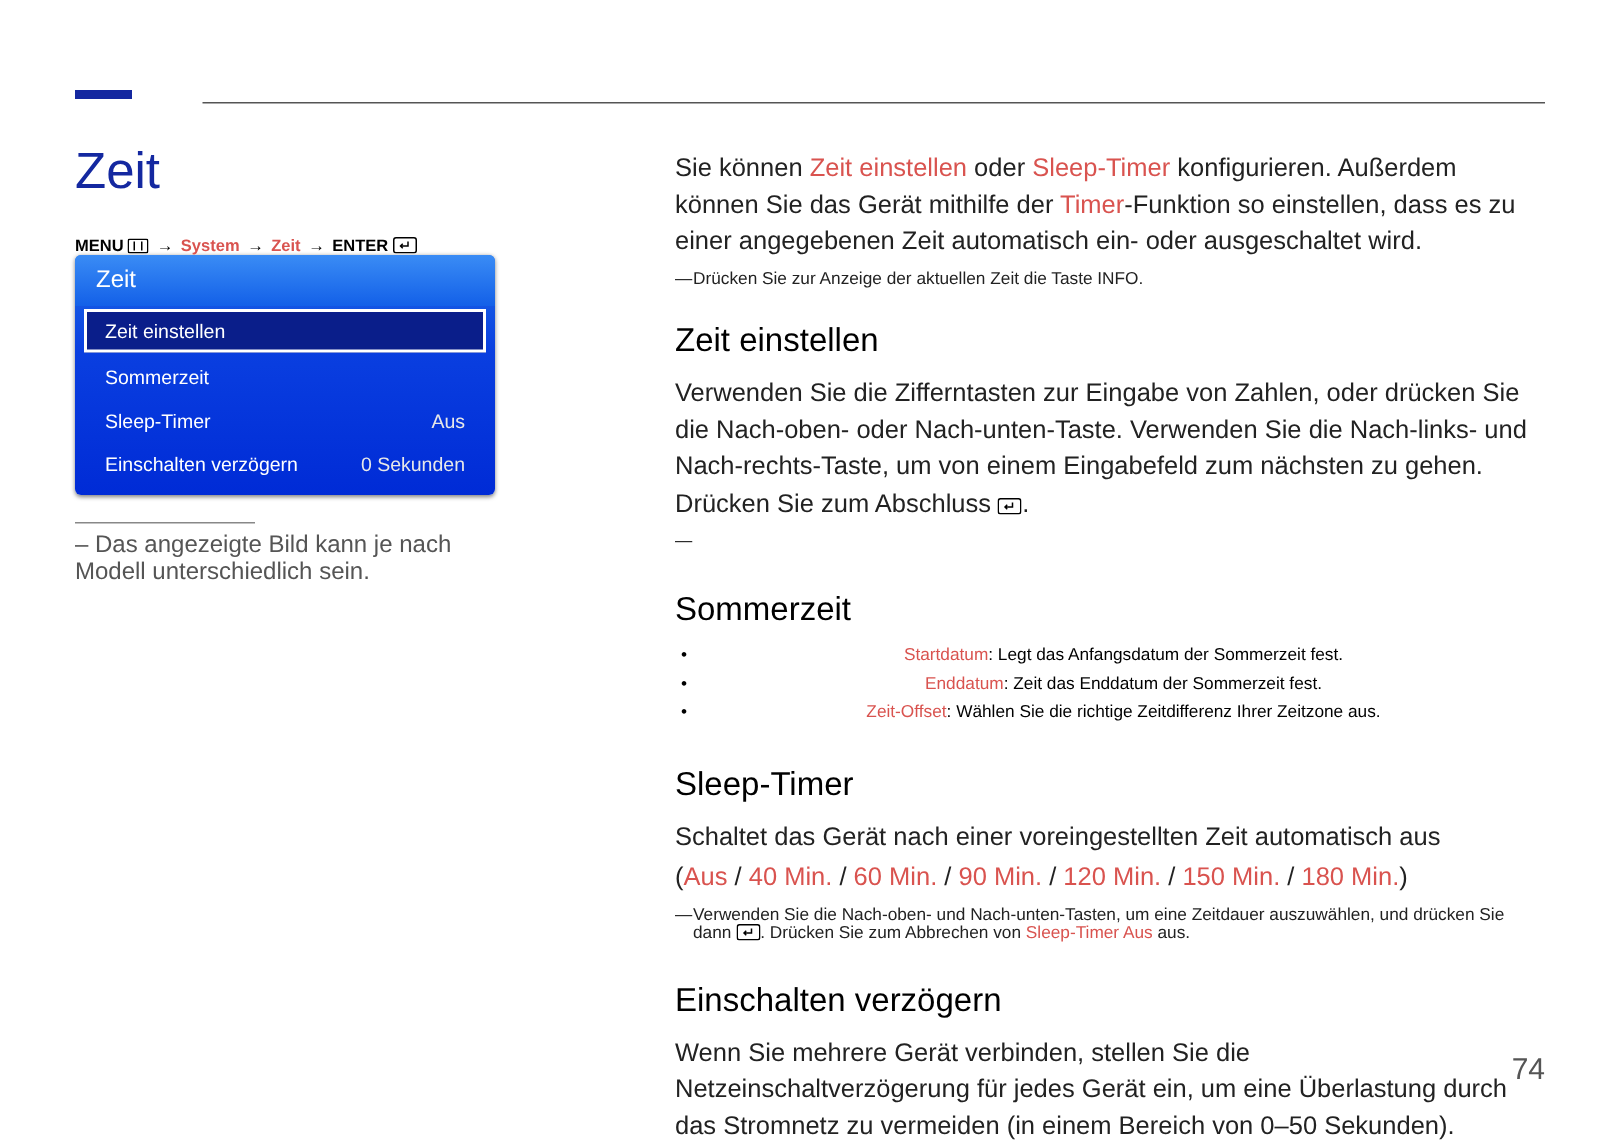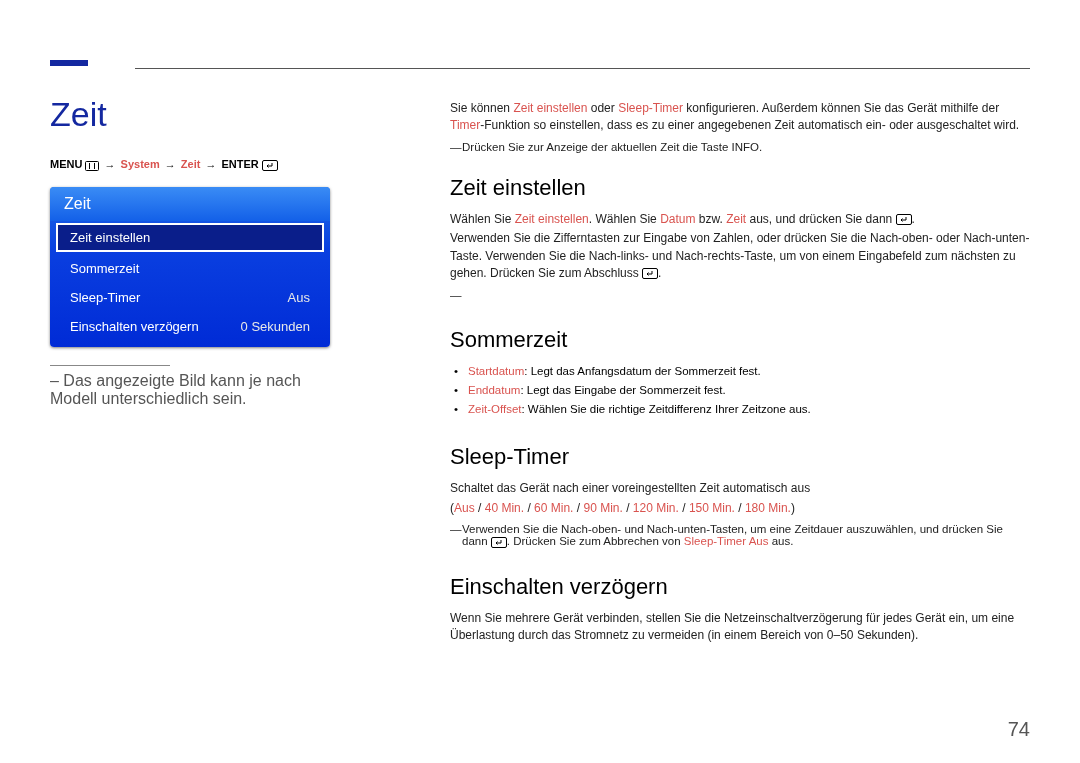--- a/index.html
+++ b/index.html
@@ -46,21 +46,20 @@
   h1.page-title {
     font-weight: 300;
     font-size: 34px;
     color: #1428a0;
     margin-bottom: 24px;
     letter-spacing: 0px;
   }
   .breadcrumb {
     font-size: 11px;
     font-weight: bold;
-    margin-bottom: 16px;
   }
   .breadcrumb .sep { margin: 0 2px; }
   .breadcrumb .red { color: #d9534f; font-weight: bold; }
   .menu-icon, .enter-icon {
     display: inline-block;
     vertical-align: middle;
   }
   .menu-icon svg, .enter-icon svg { vertical-align: -2px; }
   .osd-panel {
     width: 280px;
@@ -94,21 +93,21 @@
     border: none;
     border-top: 1px solid #888;
     margin: 18px 0 6px 0;
     width: 120px;
   }
   .footnote {
     font-size: 16px;
     color: #555;
   }
   .right-col p {
-    font-size: 12px;
+    font-size: 17px;
     line-height: 1.45;
     margin-bottom: 2px;
     color: #222;
   }
   .right-col h2 {
     font-weight: 400;
     font-size: 22px;
     margin-top: 26px;
     margin-bottom: 10px;
     color: #000;
@@ -119,37 +118,37 @@
     display: flex;
     font-size: 11.5px;
     margin: 6px 0;
     color: #222;
   }
   .note-dash {
     width: 12px;
     flex: none;
     text-align: left;
   }
-  ul.bullet { list-style: none; padding-left: 18px; margin: 4px 0; }
+  ul.bullet { list-style: none; padding-left: 18px; margin: 4px 0; text-align: center; }
   ul.bullet li {
     font-size: 11.5px;
     line-height: 1.5;
     position: relative;
     padding-left: 0;
     margin-bottom: 2px;
   }
   ul.bullet li::before {
     content: "•";
     position: absolute;
     left: -14px;
     color: #000;
   }
   .page-number {
     position: absolute;
-    bottom: 22px;
+    bottom: 38px;
     right: 50px;
     font-size: 20px;
     color: #555;
     font-weight: 300;
   }
 </style>
 </head>
 <body>
 
 <div class="page">
@@ -206,39 +205,33 @@
     <p>
       <span>Sie können </span><span class="red">Zeit einstellen</span><span> oder </span><span class="red">Sleep-Timer</span><span> konfigurieren. Außerdem können Sie das Gerät mithilfe der </span><span class="red">Timer</span><span>-Funktion so einstellen, dass es zu einer angegebenen Zeit automatisch ein- oder ausgeschaltet wird.</span>
     </p>
     <div class="note-line">
       <span class="note-dash">―</span>
       <span>Drücken Sie zur Anzeige der aktuellen Zeit die Taste INFO.</span>
     </div>
 
     <h2>Zeit einstellen</h2>
     <p>
-      <span>Wählen Sie </span><span class="red">Zeit einstellen</span><span>. Wählen Sie </span><span class="red">Datum</span><span> bzw. </span><span class="red">Zeit</span><span> aus, und drücken Sie dann </span><span class="enter-icon"><svg width="16" height="11" viewBox="0 0 16 11">
-            <rect x="0.5" y="0.5" width="15" height="10" rx="1.5" fill="none" stroke="#000" stroke-width="1"></rect>
-            <path d="M10 3 L10 6 L5 6 M6.5 4.5 L5 6 L6.5 7.5" fill="none" stroke="#000" stroke-width="1"></path>
-          </svg></span><span>.</span>
-    </p>
-    <p>
       <span>Verwenden Sie die Zifferntasten zur Eingabe von Zahlen, oder drücken Sie die Nach-oben- oder Nach-unten-Taste. Verwenden Sie die Nach-links- und Nach-rechts-Taste, um von einem Eingabefeld zum nächsten zu gehen. Drücken Sie zum Abschluss </span><span class="enter-icon"><svg width="16" height="11" viewBox="0 0 16 11">
             <rect x="0.5" y="0.5" width="15" height="10" rx="1.5" fill="none" stroke="#000" stroke-width="1"></rect>
             <path d="M10 3 L10 6 L5 6 M6.5 4.5 L5 6 L6.5 7.5" fill="none" stroke="#000" stroke-width="1"></path>
           </svg></span><span>.</span>
     </p>
     <div class="note-line">
       <span class="note-dash">―</span>
     </div>
 
     <h2>Sommerzeit</h2>
     <ul class="bullet">
       <li><span class="red">Startdatum</span><span>: Legt das Anfangsdatum der Sommerzeit fest.</span></li>
-      <li><span class="red">Enddatum</span><span>: Legt das Eingabe der Sommerzeit fest.</span></li>
+      <li><span class="red">Enddatum</span><span>: Zeit das Enddatum der Sommerzeit fest.</span></li>
       <li><span class="red">Zeit-Offset</span><span>: Wählen Sie die richtige Zeitdifferenz Ihrer Zeitzone aus.</span></li>
     </ul>
 
     <h2>Sleep-Timer</h2>
     <p>Schaltet das Gerät nach einer voreingestellten Zeit automatisch aus</p>
     <p>
       <span>(</span><span class="red">Aus</span><span> / </span><span class="red">40 Min.</span><span> / </span><span class="red">60 Min.</span><span> / </span><span class="red">90 Min.</span><span> / </span><span class="red">120 Min.</span><span> / </span><span class="red">150 Min.</span><span> / </span><span class="red">180 Min.</span><span>)</span>
     </p>
     <div class="note-line">
       <span class="note-dash">―</span>

